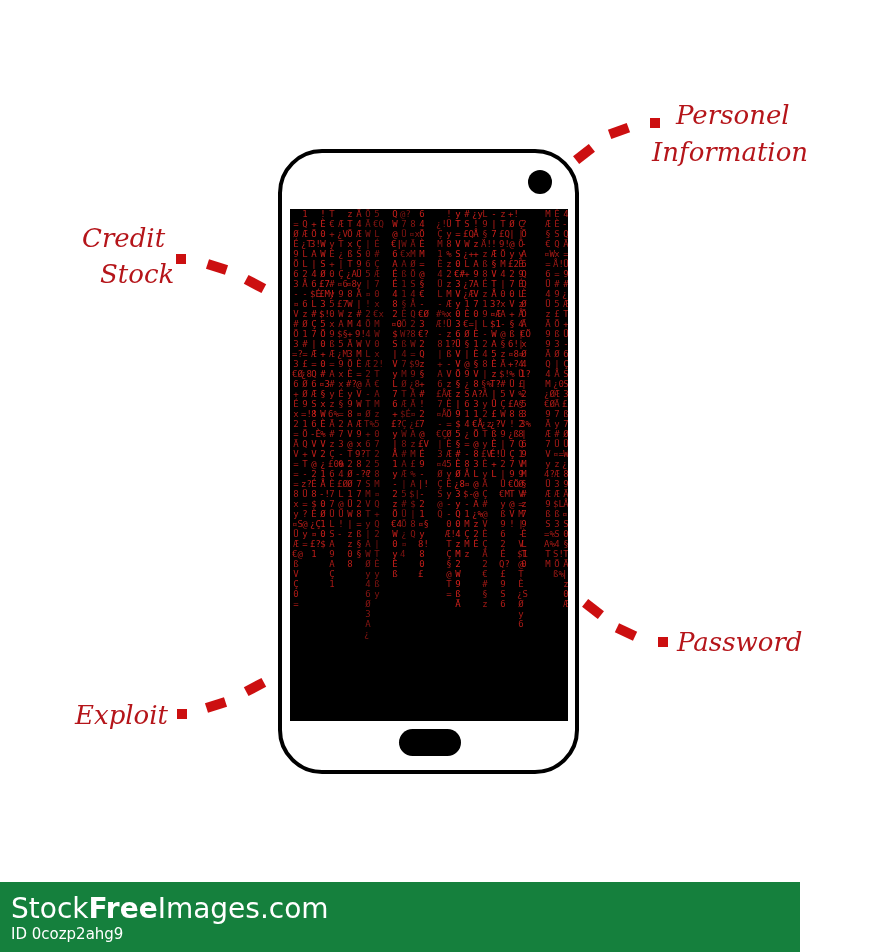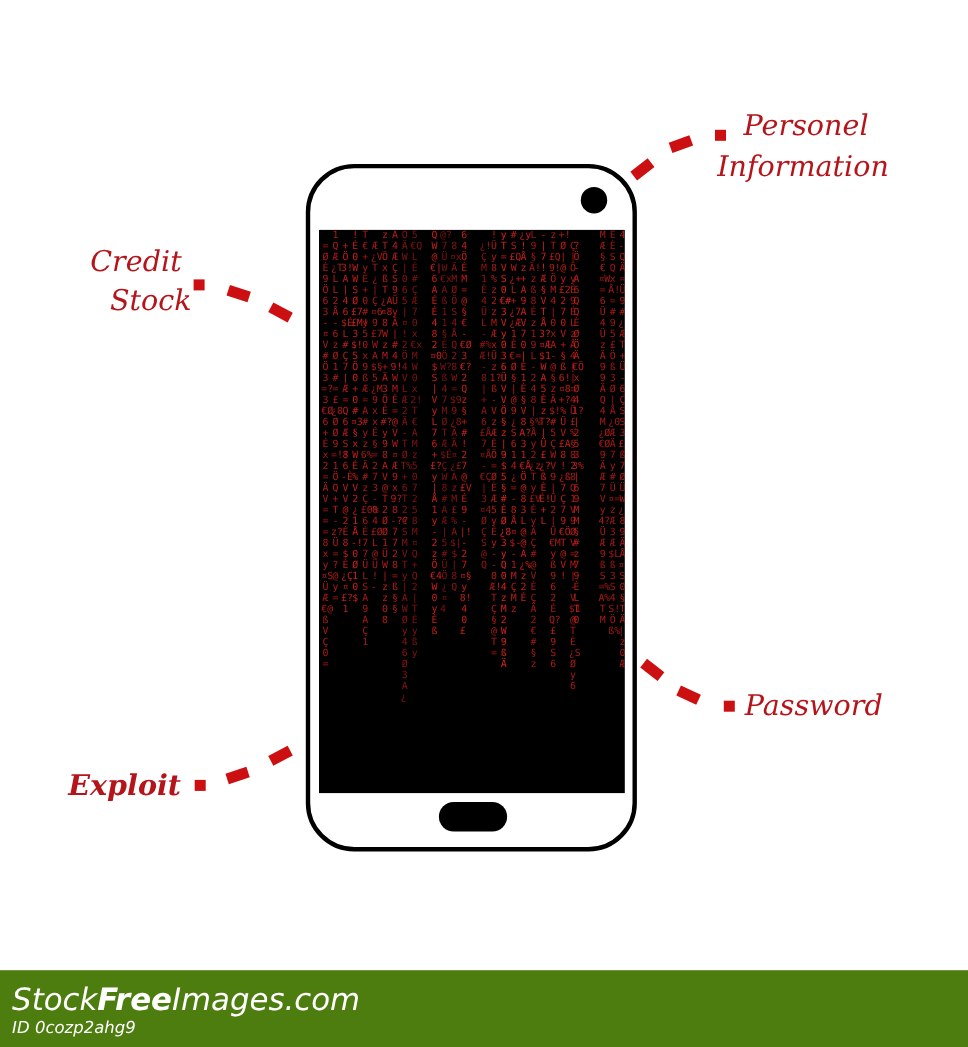--- a/index.html
+++ b/index.html
@@ -5,21 +5,21 @@
   html,body{margin:0;padding:0;}
   body{width:880px;height:952px;background:#fff;position:relative;overflow:hidden;font-family:"DejaVu Sans",sans-serif;}
   .canvas{position:absolute;left:0;top:0;width:880px;height:882px;background:#fff;}
   .phone{position:absolute;left:278px;top:149px;width:293px;height:617px;border:4px solid #000;border-radius:44px;background:#fff;box-sizing:content-box;}
   .camera{position:absolute;left:246px;top:17px;width:24px;height:24px;border-radius:50%;background:#000;}
   .screen{position:absolute;left:8px;top:56px;width:278px;height:512px;background:#000;overflow:hidden;}
   .home{position:absolute;left:117px;top:576px;width:62px;height:27px;border-radius:14px;background:#000;}
   .col{position:absolute;top:0;width:8px;font-family:"DejaVu Sans Mono",monospace;font-size:9px;line-height:10px;color:#d8221d;word-break:break-all;white-space:pre-wrap;text-align:center;}
   .label{position:absolute;color:#b5151a;font-family:"DejaVu Serif",serif;font-style:italic;font-size:26px;line-height:36px;}
   .dash{position:absolute;background:#cc0f10;}
-  .footer{position:absolute;left:0;top:882px;width:880px;height:70px;background:#4d7c0f;font-style:italic;}
+  .footer{position:absolute;left:0;top:882px;width:800px;height:70px;background:#15803d;}
   .brand{position:absolute;left:11px;top:10px;color:#fff;font-family:"DejaVu Sans",sans-serif;font-size:28px;line-height:34px;}
   .brand b{font-weight:bold;}
   .imgid{position:absolute;left:11px;top:43px;color:#fff;font-size:15px;line-height:18px;}
 </style>
 </head>
 <body>
 
 <div class="canvas">
 
   <div class="phone">
@@ -31,21 +31,21 @@
         <div class="col" style="left: 29px; opacity: 0.92;">!È0 WWSØ£7 £M! 3$!5Ö0 + 0 #¤3 §xW È %V2¿ 1Å-!0Ø  10$</div>
         <div class="col" style="left: 38px; opacity: 0.76;">T€+yÈ+0#y50x 9 ßÆ=A#y z6%Ä#z Ç£0% 6 È77ÜL   SA 9A Ç1</div>
         <div class="col" style="left: 47px; opacity: 0.76;"> Æ¿VT¿  |Ç¤6 9£7WA$§5¿M9xxÉ § =273  -04   £ØL@Ü !-  </div>
         <div class="col" style="left: 56px; opacity: 0.84;">zTÖxßT¿A ¤8 8W z  M+Ä 3 Ö È #?y9   8AV@T2ØØ1ÜW |zz08</div>
         <div class="col" style="left: 65px; opacity: 0.84;">Ä4ÆÇS9  ÜyÄ |#49! WMÈ= @VW ¤   Æ9x 9?8 -??772 8= ß§§</div>
         <div class="col" style="left: 74px; opacity: 0.6;">Ö ÄW|065|¤ !2Ö4V LÆ2Ä -TØ T%+6T2€ SMVTy|AWØ y46Ø3A¿ </div>
         <div class="col" style="left: 83px; opacity: 0.57;">5€QLÉ#ÇÆ 70  x€xMW0x2!T€ AMz 50 725 8M¤ Q+ Q2|TÈyß y</div>
         <div class="col" style="left: 101px; opacity: 0.91;">QW@€| 6A ÉÉ 48 2¤0  $ S|VyL76+£?y|  Å1 y-2zÖ €4W0yÈß</div>
         <div class="col" style="left: 110px; opacity: 0.56;">@?7ÜW €x Aß 11§ÈÖW?ß47 M ØTÆ$É ÇW8 #AÆ |5#ÜÖ ¿  ¤ 4 </div>
         <div class="col" style="left: 119px; opacity: 0.62;"> 8¤xÄ MØÖ S 4 Å Q 28W=$99 ¿8 ÄÄ¤¿£ A zM  £%A$|$  |8Q</div>
-        <div class="col" style="left: 128px; opacity: 0.88;">64 ÖÈM =@§€ -€Ø3€?2  Qz§+# !27@£VÉ9- |!-27¤§ y8!40£ </div>
+        <div class="col" style="left: 128px; opacity: 0.88;">64 ÖÈM =@§€ -€Ø3€?2  Qz§+# !27@£VÉ9- |!-21¤§ y8!80£ </div>
         <div class="col" style="left: 146px; opacity: 0.65;"> ¿!  Ç M 1È4Ü  L-#% Æ! - 8|+A6£Å 7  ¤Å -€Ç|3¤4ØÇS@ Q</div>
         <div class="col" style="left: 155px; opacity: 0.8;">!Üy8   %z2z MÆxÜz1?ß- Vz ÆÈ Ö=ØÈÆ5yÉy--0  Æ!TÇ §@T =</div>
         <div class="col" style="left: 164px; opacity: 0.98;">yT=V S0€#3Vy036 ÜV V Ö§z |9$ 5§#ÈØ ¿83 yQ04 zM2W 9ßÄ</div>
         <div class="col" style="left: 173px; opacity: 0.84;">#S£QW¿+ L +  ¿7¿Æ1È€=Ø§|@9¿ S61 4¿  = -8Å ¤ $--1MÇMz</div>
         <div class="col" style="left: 182px; opacity: 0.9;">¿y ! Åz+A9AV70 |È    1È §V8A?31€ÅÖ @83L @@ A¿%  z2 É</div>
         <div class="col" style="left: 191px; opacity: 0.72;">L 9 §Ä!zß8É z19L-24 8|§%Åy2¿zTy£VÈyÄÇ#@VÈ Ç Ä2€ #§ z</div>
         <div class="col" style="left: 200px; opacity: 0.93;">-| 7  ! Æ §  VTÅ3?¤Æ$1 WA5  ÈzT?  |  Ü£¿?ßÈ É!   + L</div>
         <div class="col" style="left: 209px; opacity: 0.79;">zT£Q 9!ÖM4|0xA- @§zÄ$!#5ÇWV9| Ü2|Ü €M yß962ÉQ?£  9S6</div>
         <div class="col" style="left: 218px; opacity: 0.86;">+!Ø|@y£2270 V+§ ß 6!¤8+?%Ü  V£A8 !¿ß7 Ç   79€ÖT@V  !</div>
         <div class="col" style="left: 227px; opacity: 0.76;"> Ç | ÖyÉ9ÉLzÅ4||¤ 4Ü£%§ 828  Q1V9ØV =M|-V$1@T È¿SØy6</div>
@@ -67,21 +67,21 @@
   <div class="label" style="left:100px;top:256px;">Stock</div>
   <div class="dash" style="left:176px;top:254px;width:10px;height:10px;"></div>
   <div class="dash" style="left:207px;top:262px;width:20px;height:10px;transform:rotate(18deg);"></div>
   <div class="dash" style="left:245px;top:279px;width:20px;height:10px;transform:rotate(28deg);"></div>
 
   <div class="label" style="left:677px;top:624px;">Password</div>
   <div class="dash" style="left:658px;top:637px;width:10px;height:10px;"></div>
   <div class="dash" style="left:616px;top:627px;width:20px;height:10px;transform:rotate(25deg);"></div>
   <div class="dash" style="left:583px;top:604px;width:20px;height:10px;transform:rotate(38deg);"></div>
 
-  <div class="label" style="left:62px;top:697px;font-weight:bold;">Exploit</div>
+  <div class="label" style="left:75px;top:697px;">Exploit</div>
   <div class="dash" style="left:177px;top:709px;width:10px;height:10px;"></div>
   <div class="dash" style="left:206px;top:700px;width:20px;height:10px;transform:rotate(-18deg);"></div>
   <div class="dash" style="left:245px;top:682px;width:20px;height:10px;transform:rotate(-28deg);"></div>
 </div>
 
 <div class="footer">
   <div class="brand"><span>Stock</span><b>Free</b><span>Images.com</span></div>
   <div class="imgid">ID 0cozp2ahg9</div>
 </div>
 

